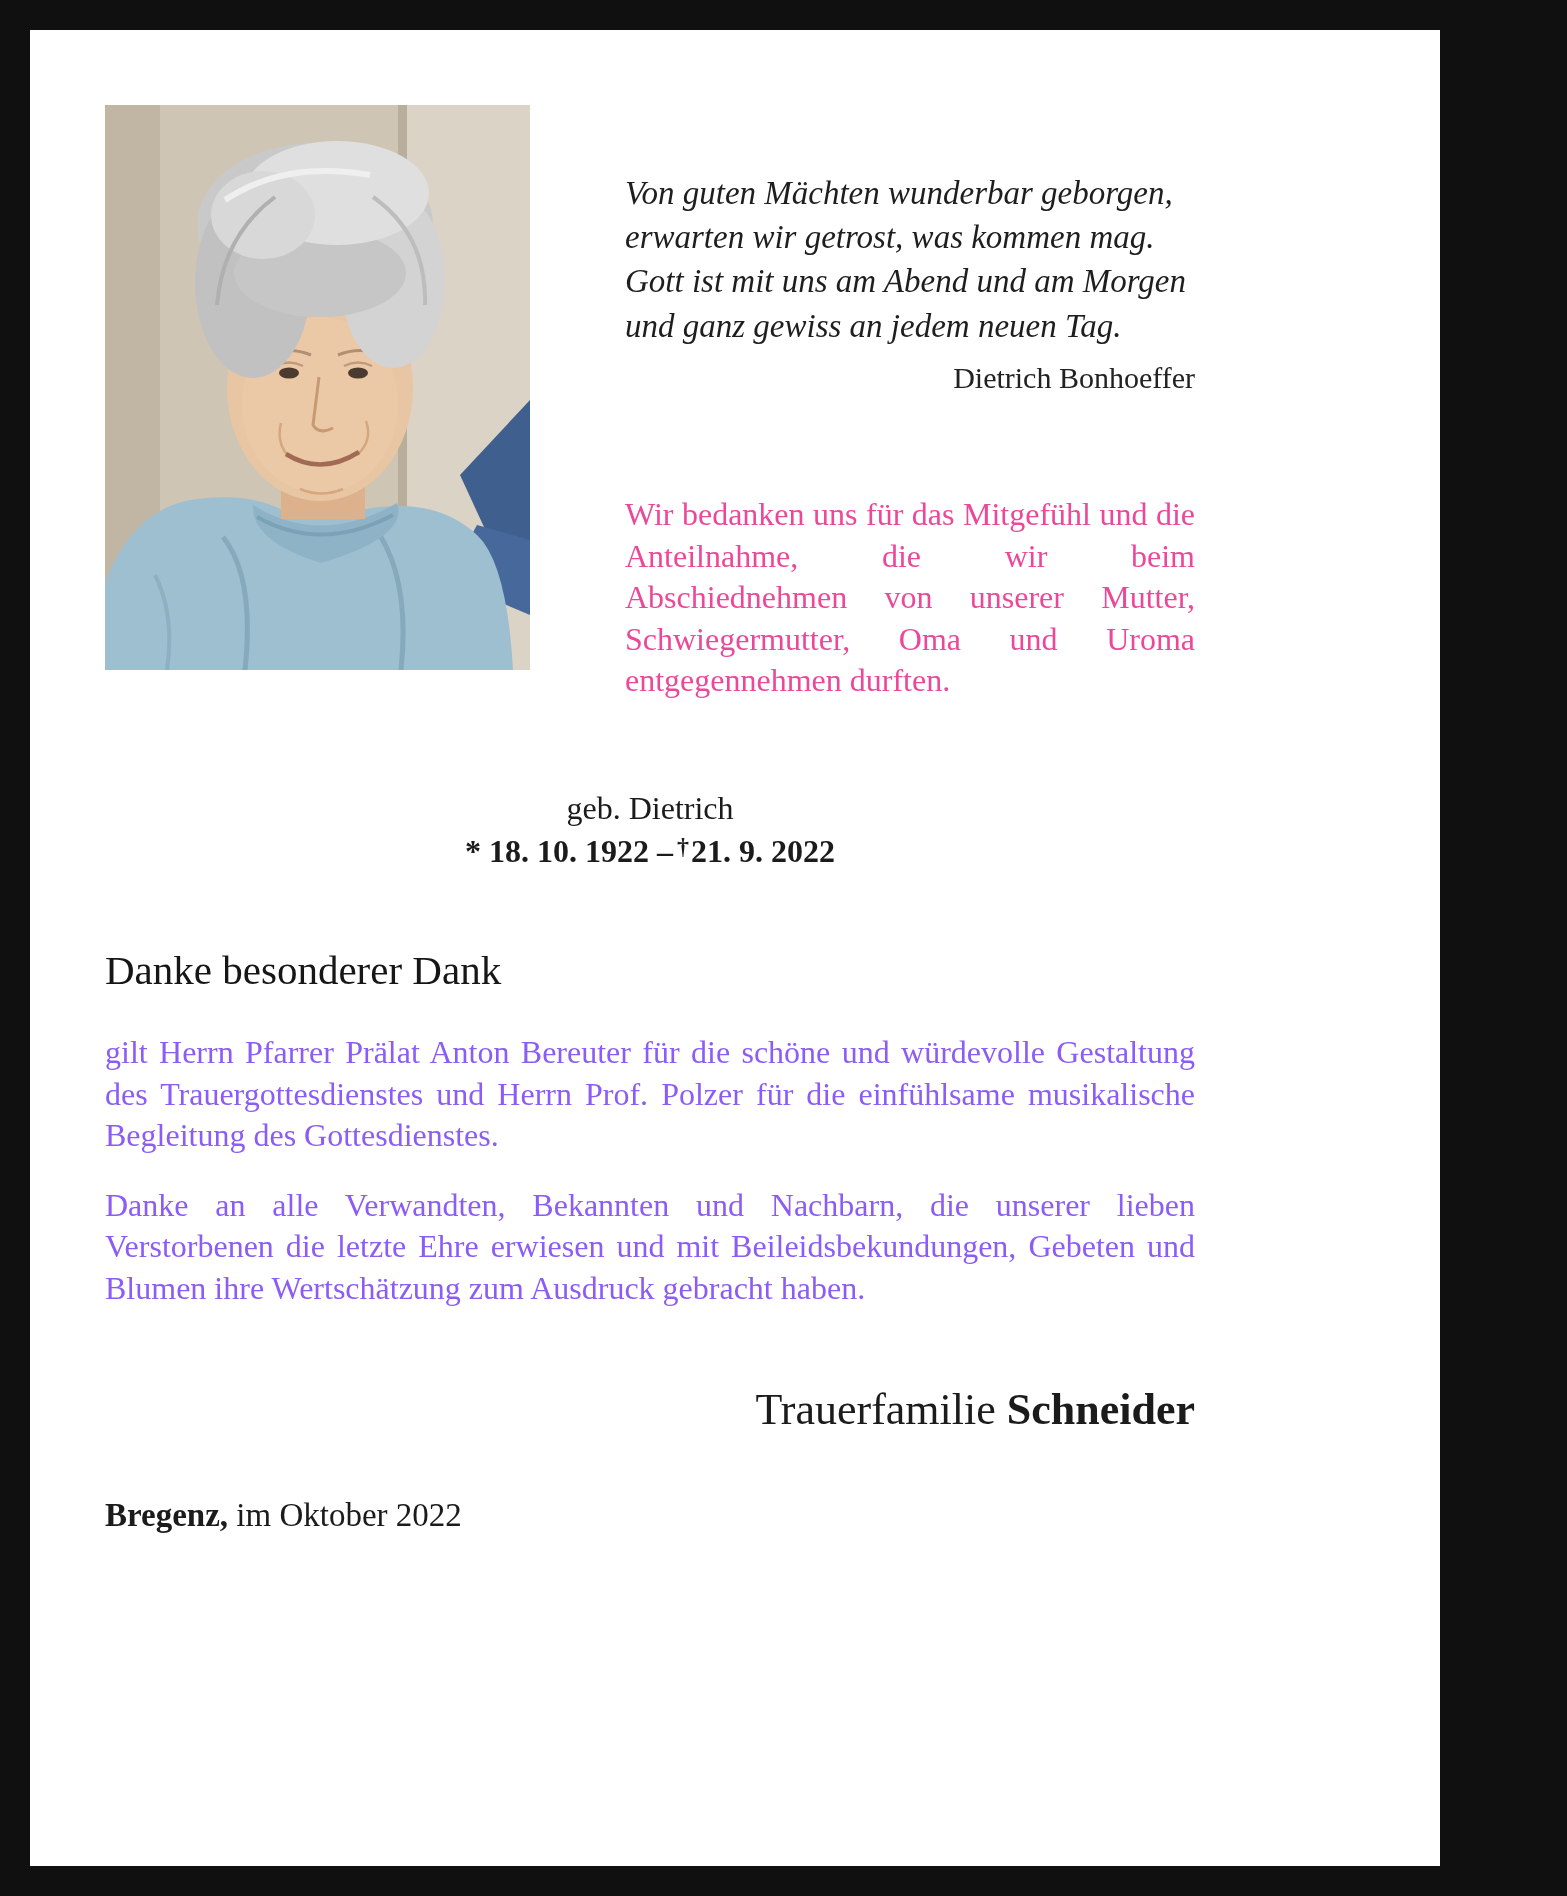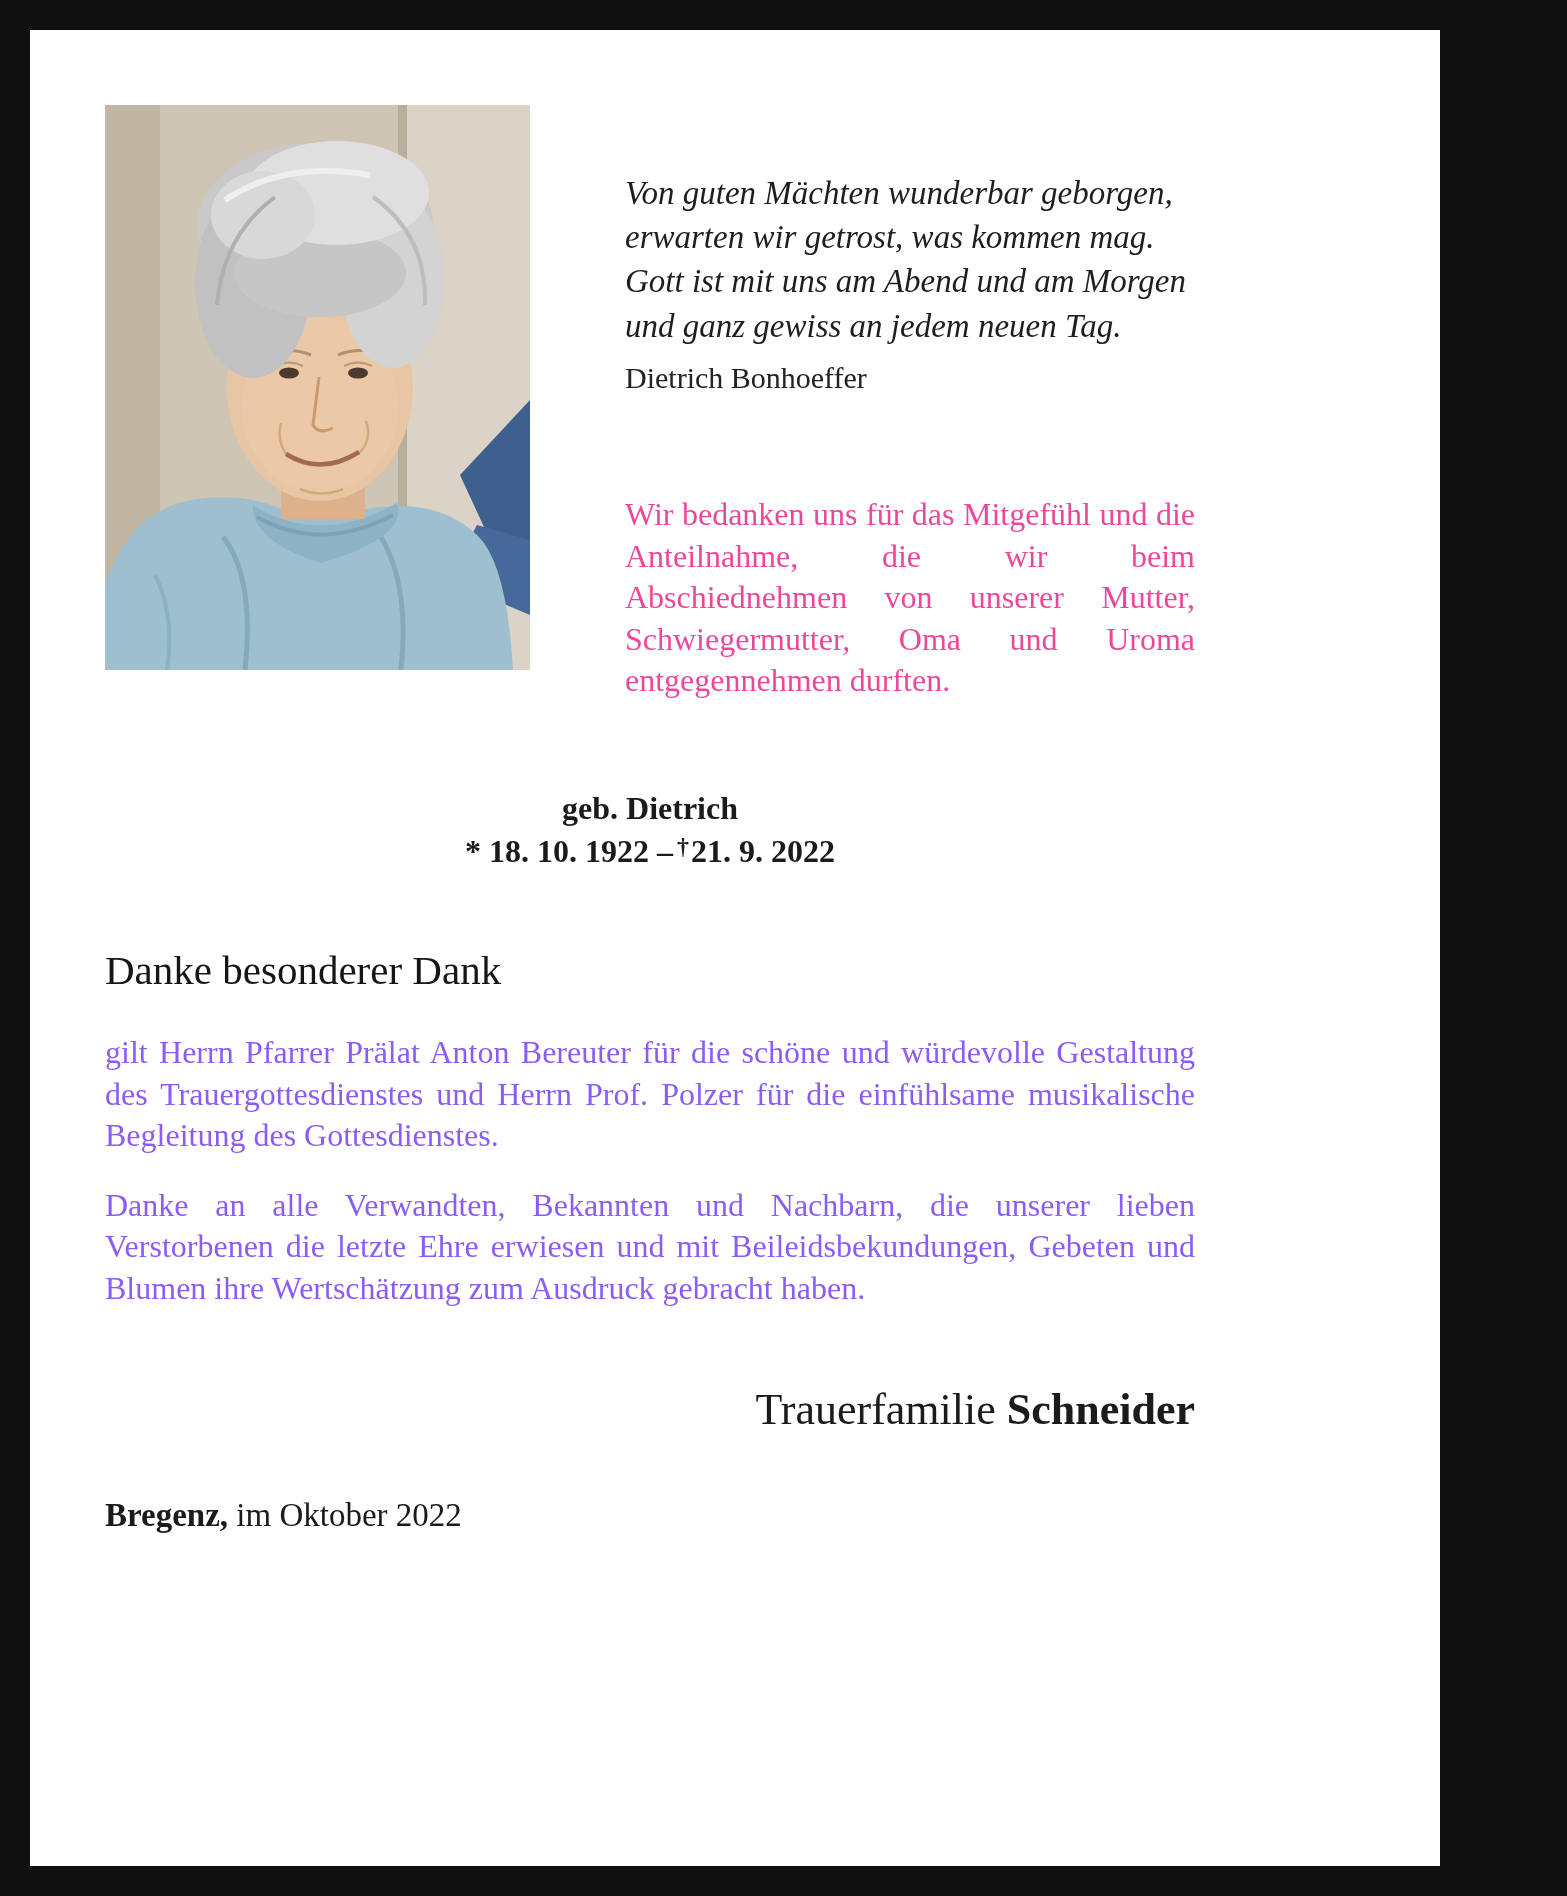--- a/index.html
+++ b/index.html
@@ -48,21 +48,21 @@
     margin-top: 66px;
     font-style: italic;
     font-size: 33px;
     line-height: 1.34;
     color: #1e1e1e;
   }
   .quote-line { white-space: nowrap; }
   .attribution {
     font-style: normal;
     font-size: 30px;
-    text-align: left;
+    text-align: right;
     margin-top: 10px;
     color: #222222;
   }
   .intro {
     margin: 96px 0 0 0;
     font-size: 32px;
     line-height: 1.3;
     text-align: justify;
     color: #ec4899;
   }
@@ -75,21 +75,21 @@
     margin: 0;
     font-size: 94px;
     font-weight: normal;
     letter-spacing: 1px;
     line-height: 1.05;
     color: #161616;
   }
   .birth-name {
     margin-top: 20px;
     font-size: 32px;
-    font-weight: bold;
+    font-weight: normal;
   }
   .life-dates {
     margin-top: 6px;
     font-size: 32px;
     font-weight: bold;
   }
   .life-dates .sep { margin: 0 4px 0 8px; }
   .life-dates .cross {
     font-size: 24px;
     vertical-align: 8px;

